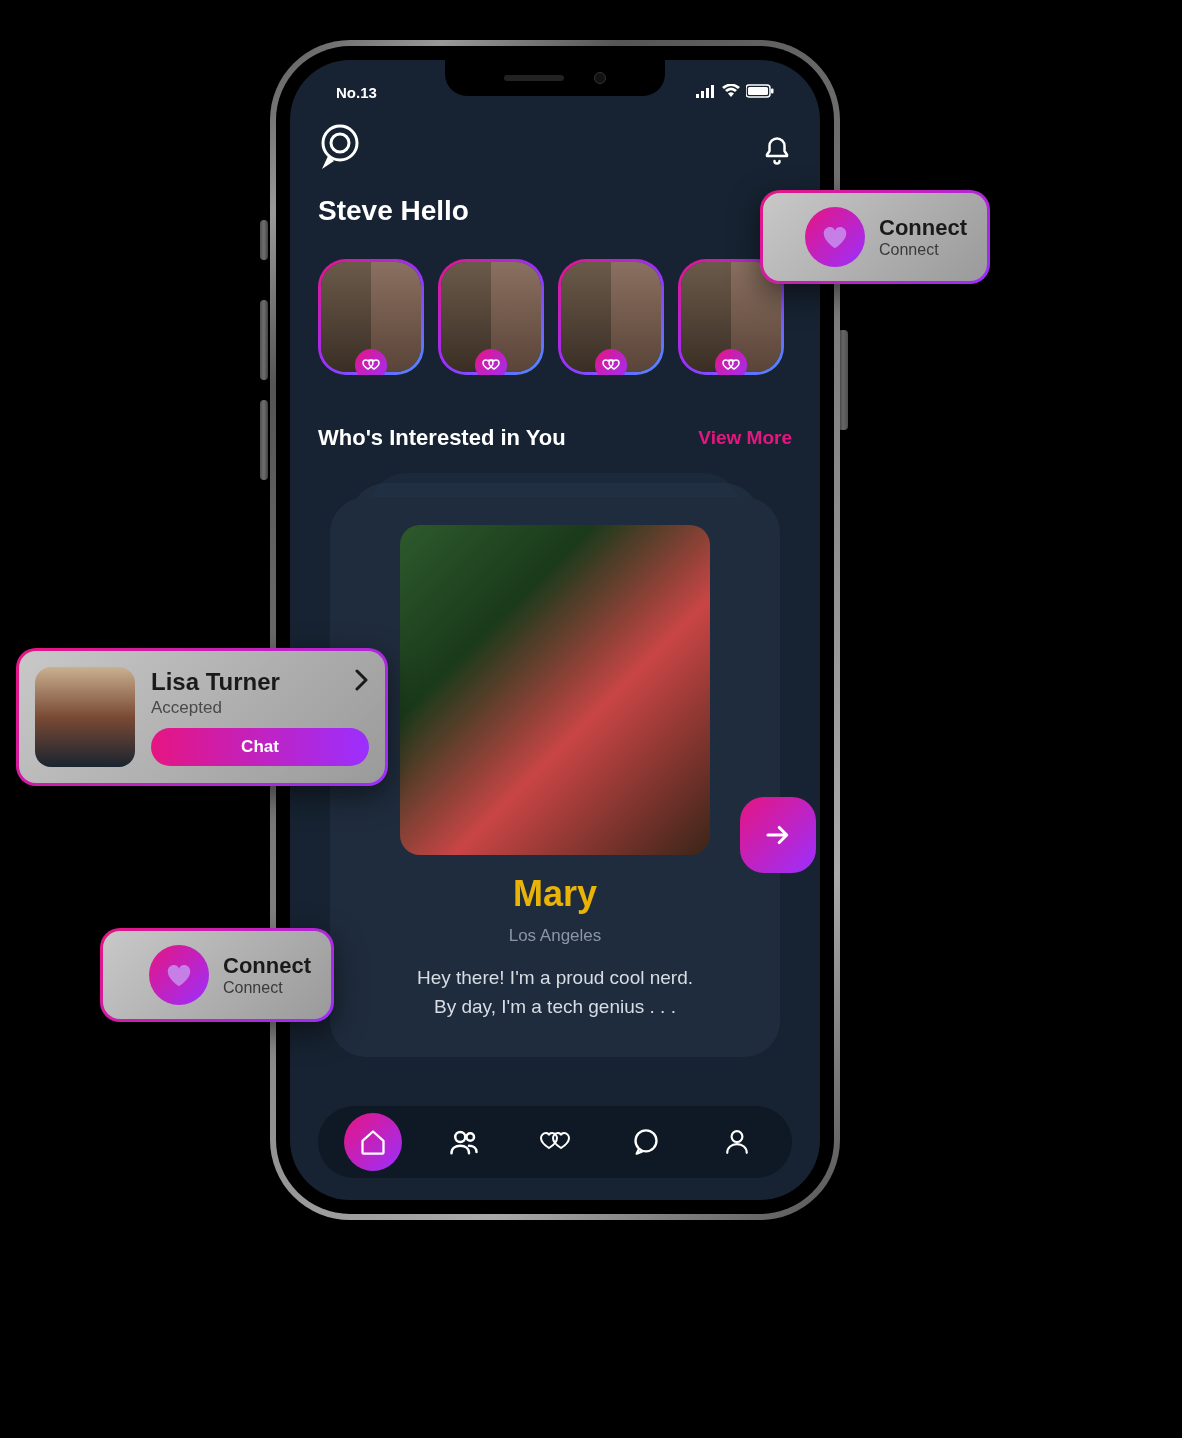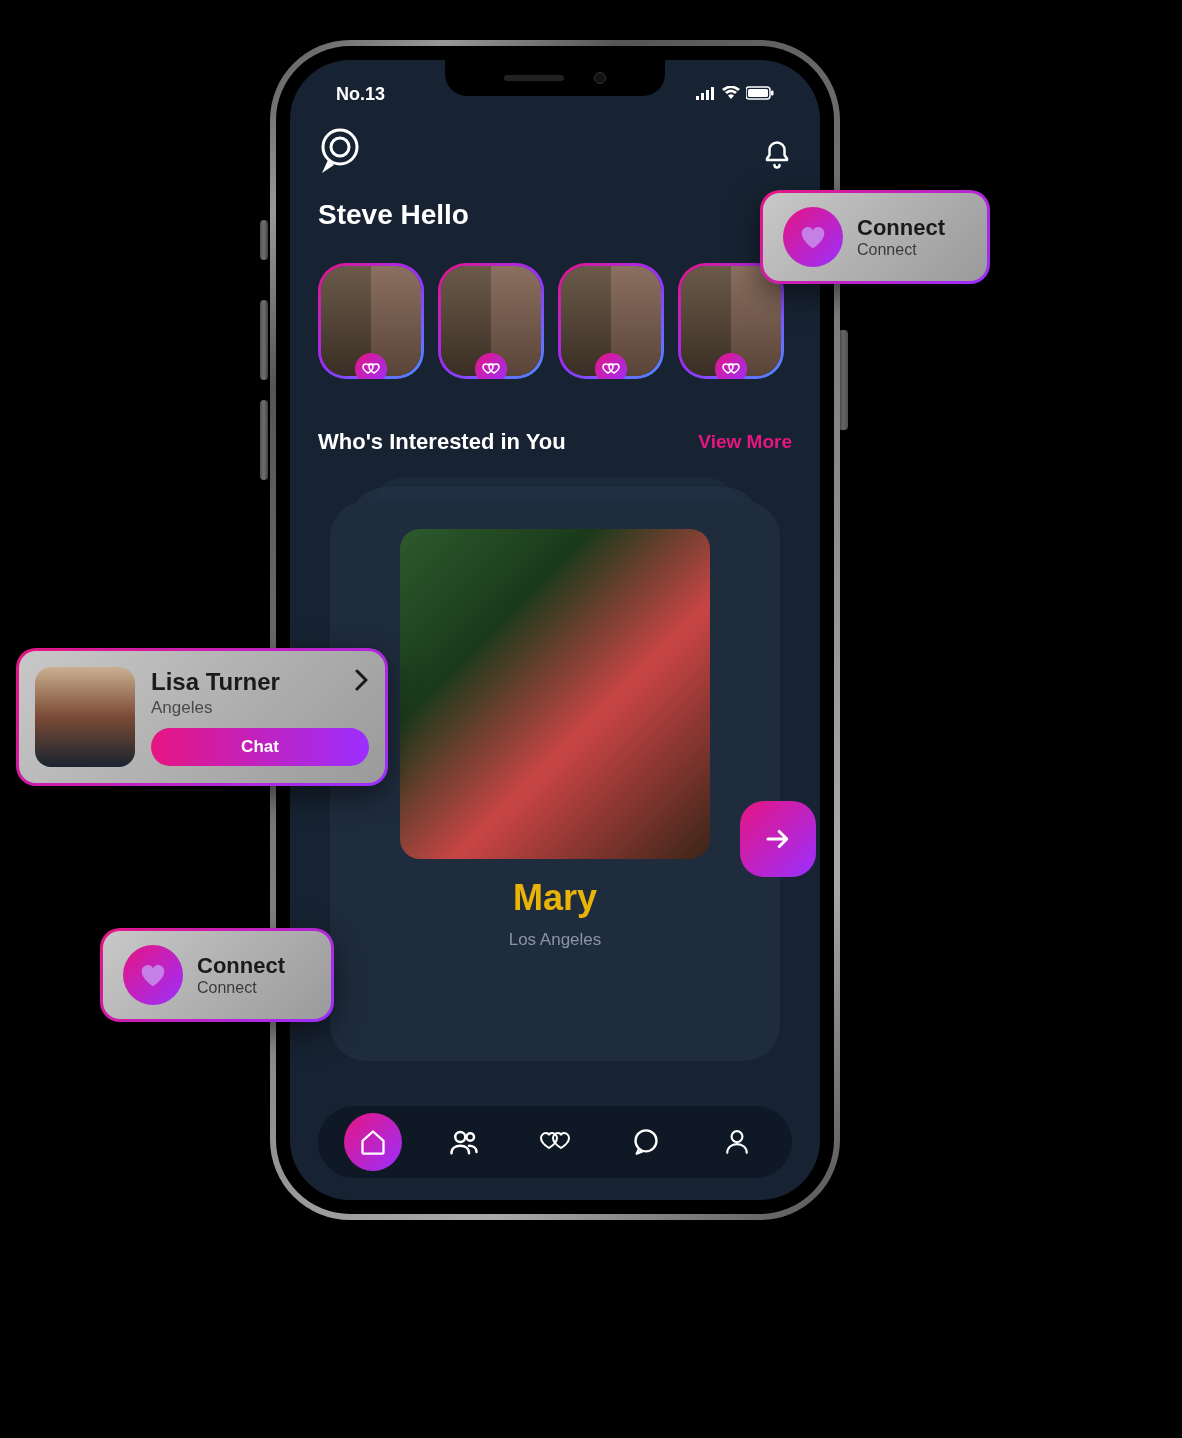--- a/index.html
+++ b/index.html
@@ -67,21 +67,21 @@
 .speaker { width: 60px; height: 6px; background: #222; border-radius: 3px; }
 .cam { width: 12px; height: 12px; background: #111; border-radius: 50%; border: 1px solid #333; }
 
 
 .status-bar {
   display: flex;
   justify-content: space-between;
   align-items: center;
   padding: 6px 18px 0;
   color: #fff;
-  font-size: 18px;
+  font-size: 15px;
   font-weight: 600;
 }
 .status-right { display: flex; gap: 6px; align-items: center; }
 
 
 .topbar {
   display: flex;
   justify-content: space-between;
   align-items: center;
   margin-top: 22px;
@@ -226,20 +226,21 @@
   background: linear-gradient(135deg, #e61581, #9b2fff);
   box-shadow: 0 10px 30px rgba(0,0,0,.5);
 }
 .popout-inner {
   background: linear-gradient(135deg, #c8c8c8, #9a9a9a);
   border-radius: 17px;
   display: flex;
   align-items: center;
   padding: 14px 20px;
   gap: 14px;
+  justify-content: flex-end;
 }
 
 .connect-1 { top: 190px; left: 760px; width: 230px; }
 .connect-2 { top: 928px; left: 100px; width: 234px; }
 .connect-circle {
   width: 60px; height: 60px; border-radius: 50%;
   background: linear-gradient(135deg, #e61581, #9b2fff);
   display: flex; align-items: center; justify-content: center;
 }
 .connect-txt .t1 { font-size: 22px; font-weight: 800; color: #1a1a1a; }
@@ -387,20 +388,24 @@
         <span class="more">View More</span>
       </div>
 
       <div class="stack">
         <div class="card c3"></div>
         <div class="card c2"></div>
         <div class="card c1">
           <div class="profile-photo"></div>
           <div class="profile-name">Mary</div>
           <div class="profile-loc">Los Angeles</div>
+          <div class="profile-bio">
+            <div>Hey there! I'm a proud cool nerd.</div>
+            <div>By day, I'm a tech genius . . .</div>
+          </div>
           <div class="next-btn">
             <svg width="30" height="30" viewBox="0 0 24 24">
                 <path d="M4 12h15M13 6l6 6-6 6" fill="none" stroke="#fff" stroke-width="2.5" stroke-linecap="round" stroke-linejoin="round"></path>
               </svg>
           </div>
         </div>
       </div>
 
       <div class="bottom-nav">
         <div class="nav-btn active">
@@ -459,21 +464,21 @@
     <div class="lisa-avatar"></div>
     <div class="lisa-body">
       <div class="lisa-head">
         <span class="lisa-name">Lisa Turner</span>
         <span>
           <svg width="14" height="22" viewBox="0 0 14 22">
               <path d="M2 2l9 9-9 9" fill="none" stroke="#1a1a1a" stroke-width="3" stroke-linecap="round" stroke-linejoin="round"></path>
             </svg>
         </span>
       </div>
-      <div class="lisa-status">Angeles</div>
+      <div class="lisa-status">Accepted</div>
       <div class="chat-btn">Chat</div>
     </div>
   </div>
 </div>
 
 <div class="popout connect-2">
   <div class="popout-inner">
     <div class="connect-circle">
       <svg width="30" height="28" viewBox="0 0 24 22">
           <path d="M12 20s-9-5.5-9-12c0-3 2.5-5 5-5 2 0 3.5 1.2 4 3 .5-1.8 2-3 4-3 2.5 0 5 2 5 5 0 6.5-9 12-9 12z" fill="#c77fe8"></path>

